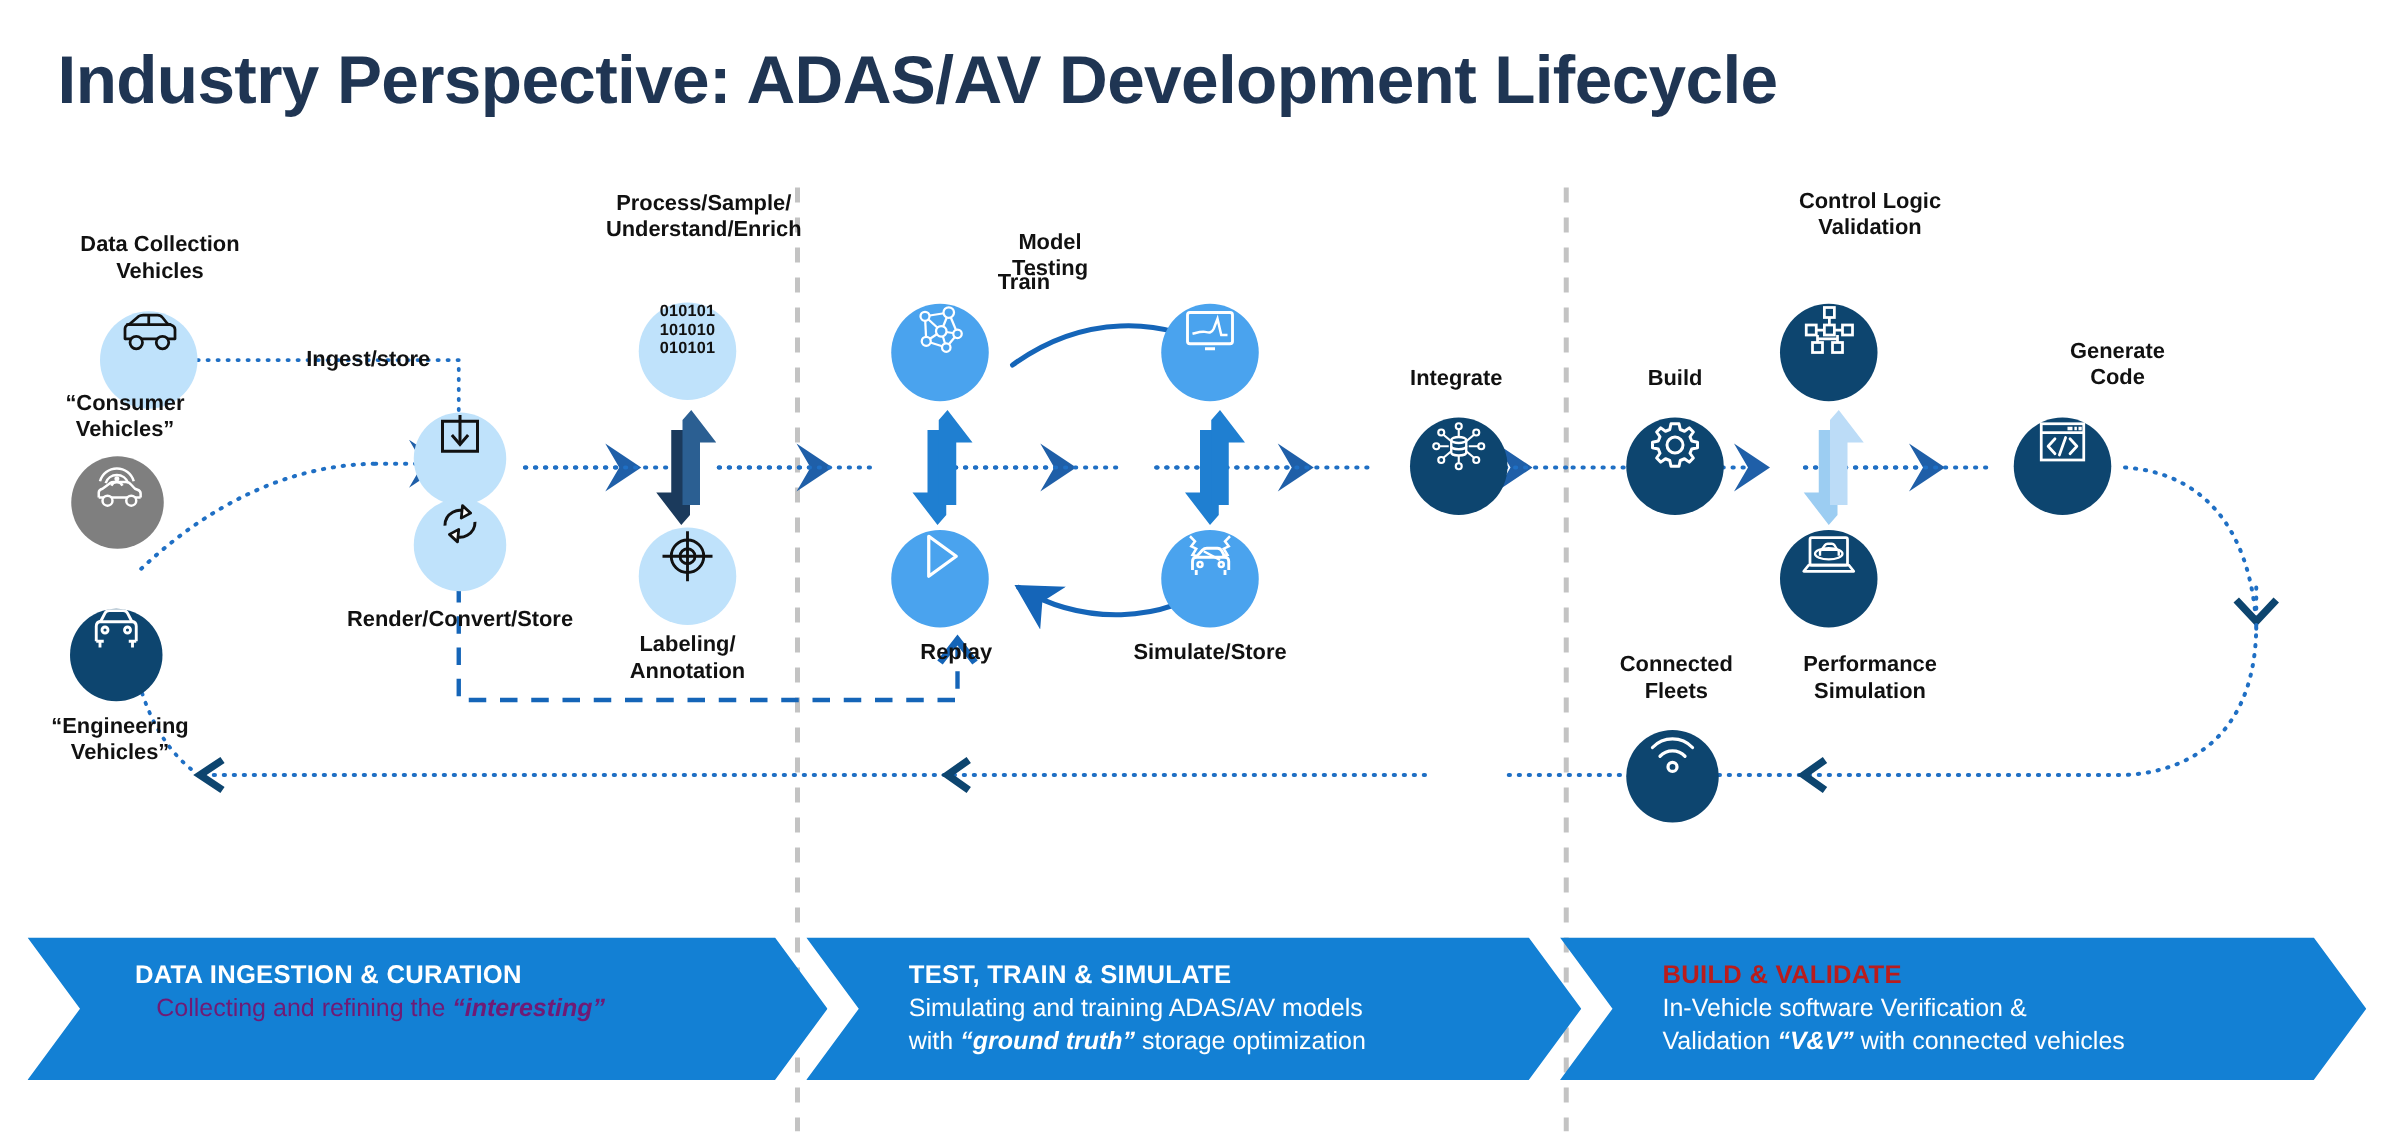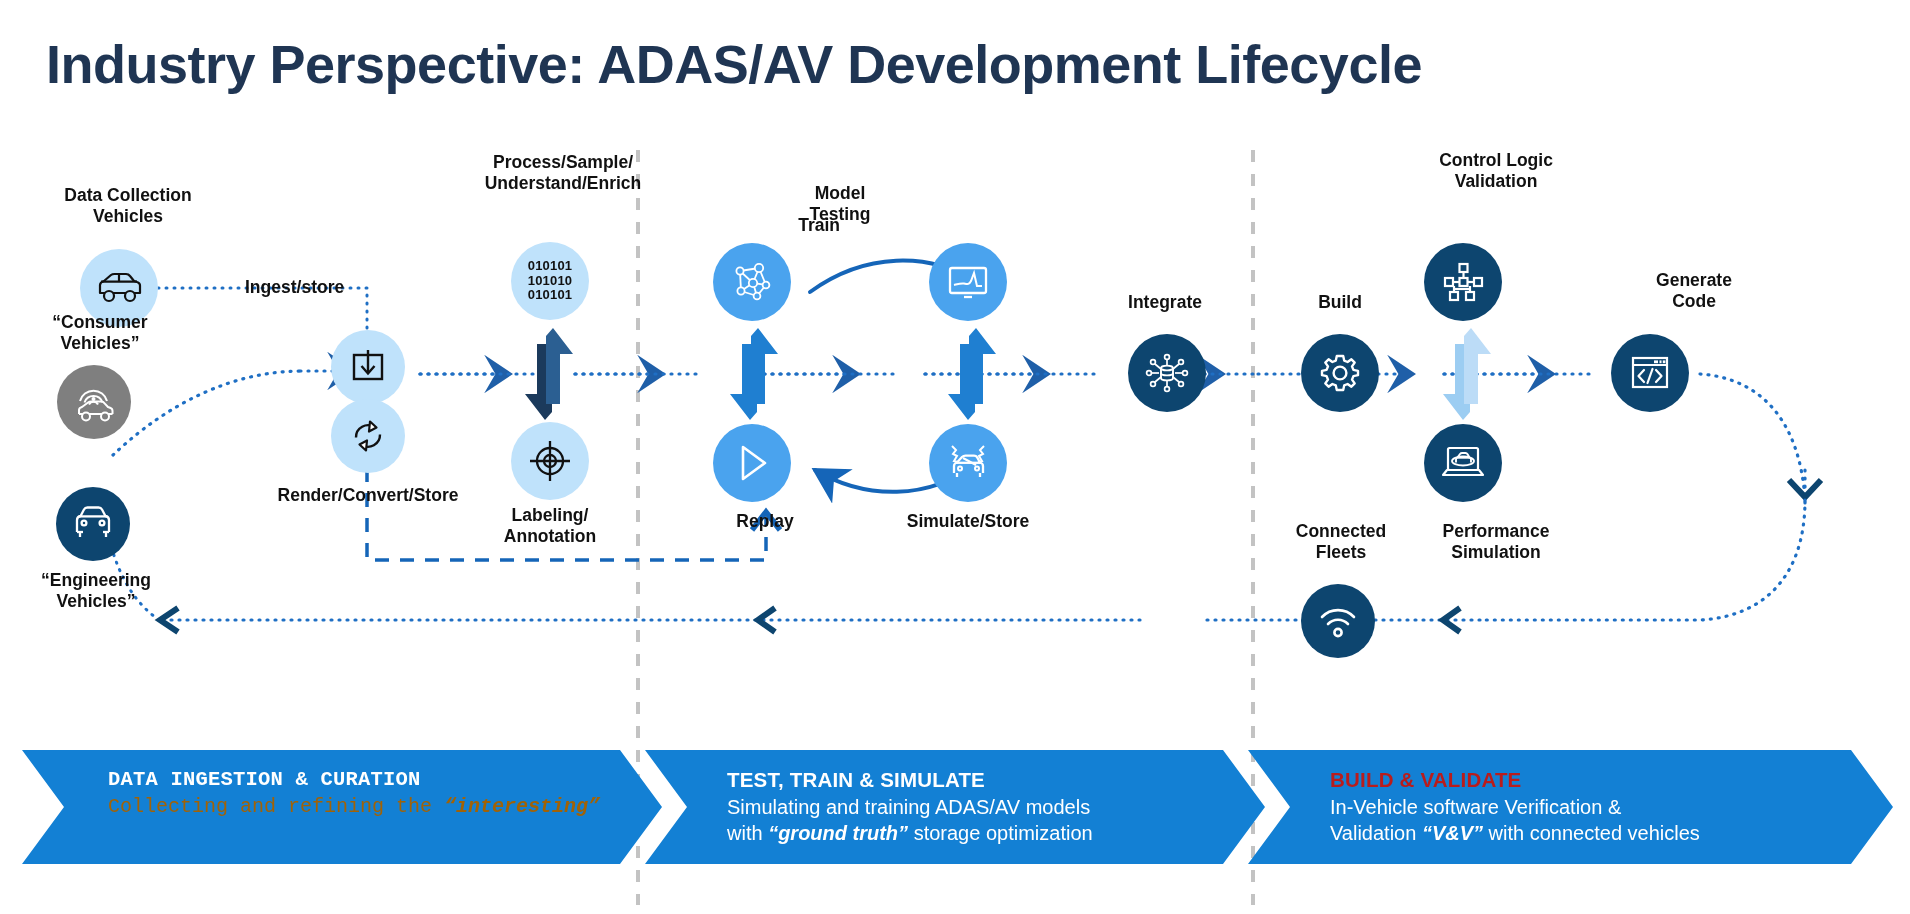--- a/index.html
+++ b/index.html
@@ -11,21 +11,21 @@
     position:absolute;left:46px;top:33px;
     font-size:54px;font-weight:700;color:#1f3553;
     letter-spacing:-0.5px;white-space:nowrap;
     font-family:"Liberation Sans",sans-serif;
   }
 
   
   #wires{position:absolute;left:0;top:0;width:1910px;height:914px;pointer-events:none;}
 
   
-  .node{position:absolute;display:flex;align-items:center;justify-content:center;border-radius:50%;}
+  .node{position:absolute;display:flex;align-items:flex-start;justify-content:center;border-radius:50%;}
   .node svg{display:block;}
   .n-lightblue{background:#bfe2fb;}
   .n-blue{background:#4aa3ee;}
   .n-navy{background:#0d456f;}
   .n-gray{background:#7f7f7f;}
 
   .lbl{
     position:absolute;text-align:center;color:#111;
     font-size:17.5px;font-weight:700;line-height:1.2;
     font-family:"Liberation Sans",sans-serif;white-space:pre-line;
@@ -401,23 +401,23 @@
         <path d="M16,17 L10.5,23 L16,29" fill="none" stroke="#fff" stroke-width="2.2" stroke-linejoin="round" stroke-linecap="round"></path>
         <path d="M28,17 L33.5,23 L28,29" fill="none" stroke="#fff" stroke-width="2.2" stroke-linejoin="round" stroke-linecap="round"></path>
         <line x1="24.5" y1="16" x2="19.5" y2="30" stroke="#fff" stroke-width="2.2" stroke-linecap="round"></line>
       </svg>
     </span>
   </div>
 
   <svg class="banner" style="left:22px;top:750px;width:640px;height:114px;" viewBox="0 0 640 114" preserveAspectRatio="none">
     <path d="M0,0 L598,0 L640,57 L598,114 L0,114 L42,57 Z" fill="#1380d4"></path>
   </svg>
-  <div style="position:absolute;left:108px;top:768px;width:520px;font-family:Liberation Mono, monospace;">
+  <div style="position:absolute;left:108px;top:768px;width:520px;">
     <div class="b-head" style="color:#fff;">DATA INGESTION &amp; CURATION</div>
-    <div class="b-body" style="color:#a16207;">
+    <div class="b-body" style="color:#701a75;margin-left:17px;">
       <span>Collecting and refining the </span><i>“interesting”</i><span></span><br>
       <i></i><span></span>
     </div>
   </div>
 
   <svg class="banner" style="left:645px;top:750px;width:620px;height:114px;" viewBox="0 0 620 114" preserveAspectRatio="none">
     <path d="M0,0 L578,0 L620,57 L578,114 L0,114 L42,57 Z" fill="#1380d4"></path>
   </svg>
   <div style="position:absolute;left:727px;top:768px;width:520px;">
     <div class="b-head" style="color:#fff;">TEST, TRAIN &amp; SIMULATE</div>

